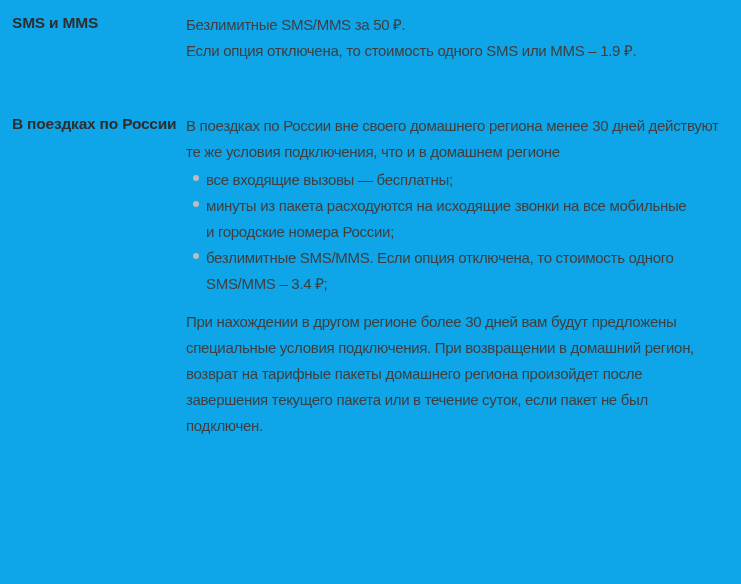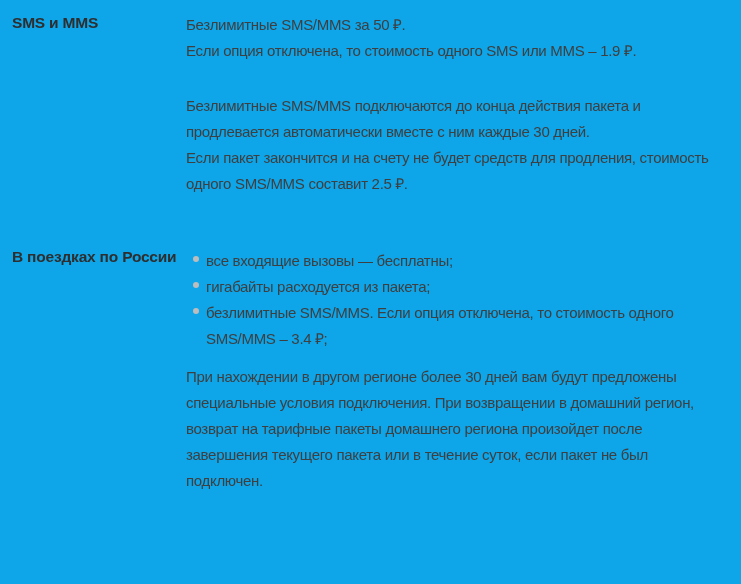--- a/index.html
+++ b/index.html
@@ -78,38 +78,37 @@
 </head>
 <body>
 
 <div class="page">
 
   <section class="row">
     <h3 class="col-head">SMS и MMS</h3>
     <div class="col-body">
       <p class="para">Безлимитные SMS/MMS за 50 ₽.
 Если опция отключена, то стоимость одного SMS или MMS – 1.9 ₽.</p>
-      <p class="para para-gap">Безлимитные SMS/MMS подключаются до конца действия пакета и
-продлевается автоматически вместе с ним каждые 30 дней.
-Если пакет закончится и на счету не будет средств для продления, стоимость
-одного SMS/MMS составит 2.5 ₽.</p>
     </div>
   </section>
 
   <section class="row row-trips">
     <h3 class="col-head">В поездках по России</h3>
     <div class="col-body">
+      <p class="para">В поездках по России вне своего домашнего региона менее 30 дней действуют
+те же условия подключения, что и в домашнем регионе</p>
       <ul class="bullets">
         <li class="bullet-item">
           <span class="dot"></span>
           <span class="bullet-text">все входящие вызовы — бесплатны;</span>
         </li>
         <li class="bullet-item">
           <span class="dot"></span>
-          <span class="bullet-text">гигабайты расходуется из пакета;</span>
+          <span class="bullet-text">минуты из пакета расходуются на исходящие звонки на все мобильные
+и городские номера России;</span>
         </li>
         <li class="bullet-item">
           <span class="dot"></span>
           <span class="bullet-text">безлимитные SMS/MMS. Если опция отключена, то стоимость одного
 SMS/MMS – 3.4 ₽;</span>
         </li>
       </ul>
       <p class="para para-gap-sm">При нахождении в другом регионе более 30 дней вам будут предложены
 специальные условия подключения. При возвращении в домашний регион,
 возврат на тарифные пакеты домашнего региона произойдет после

